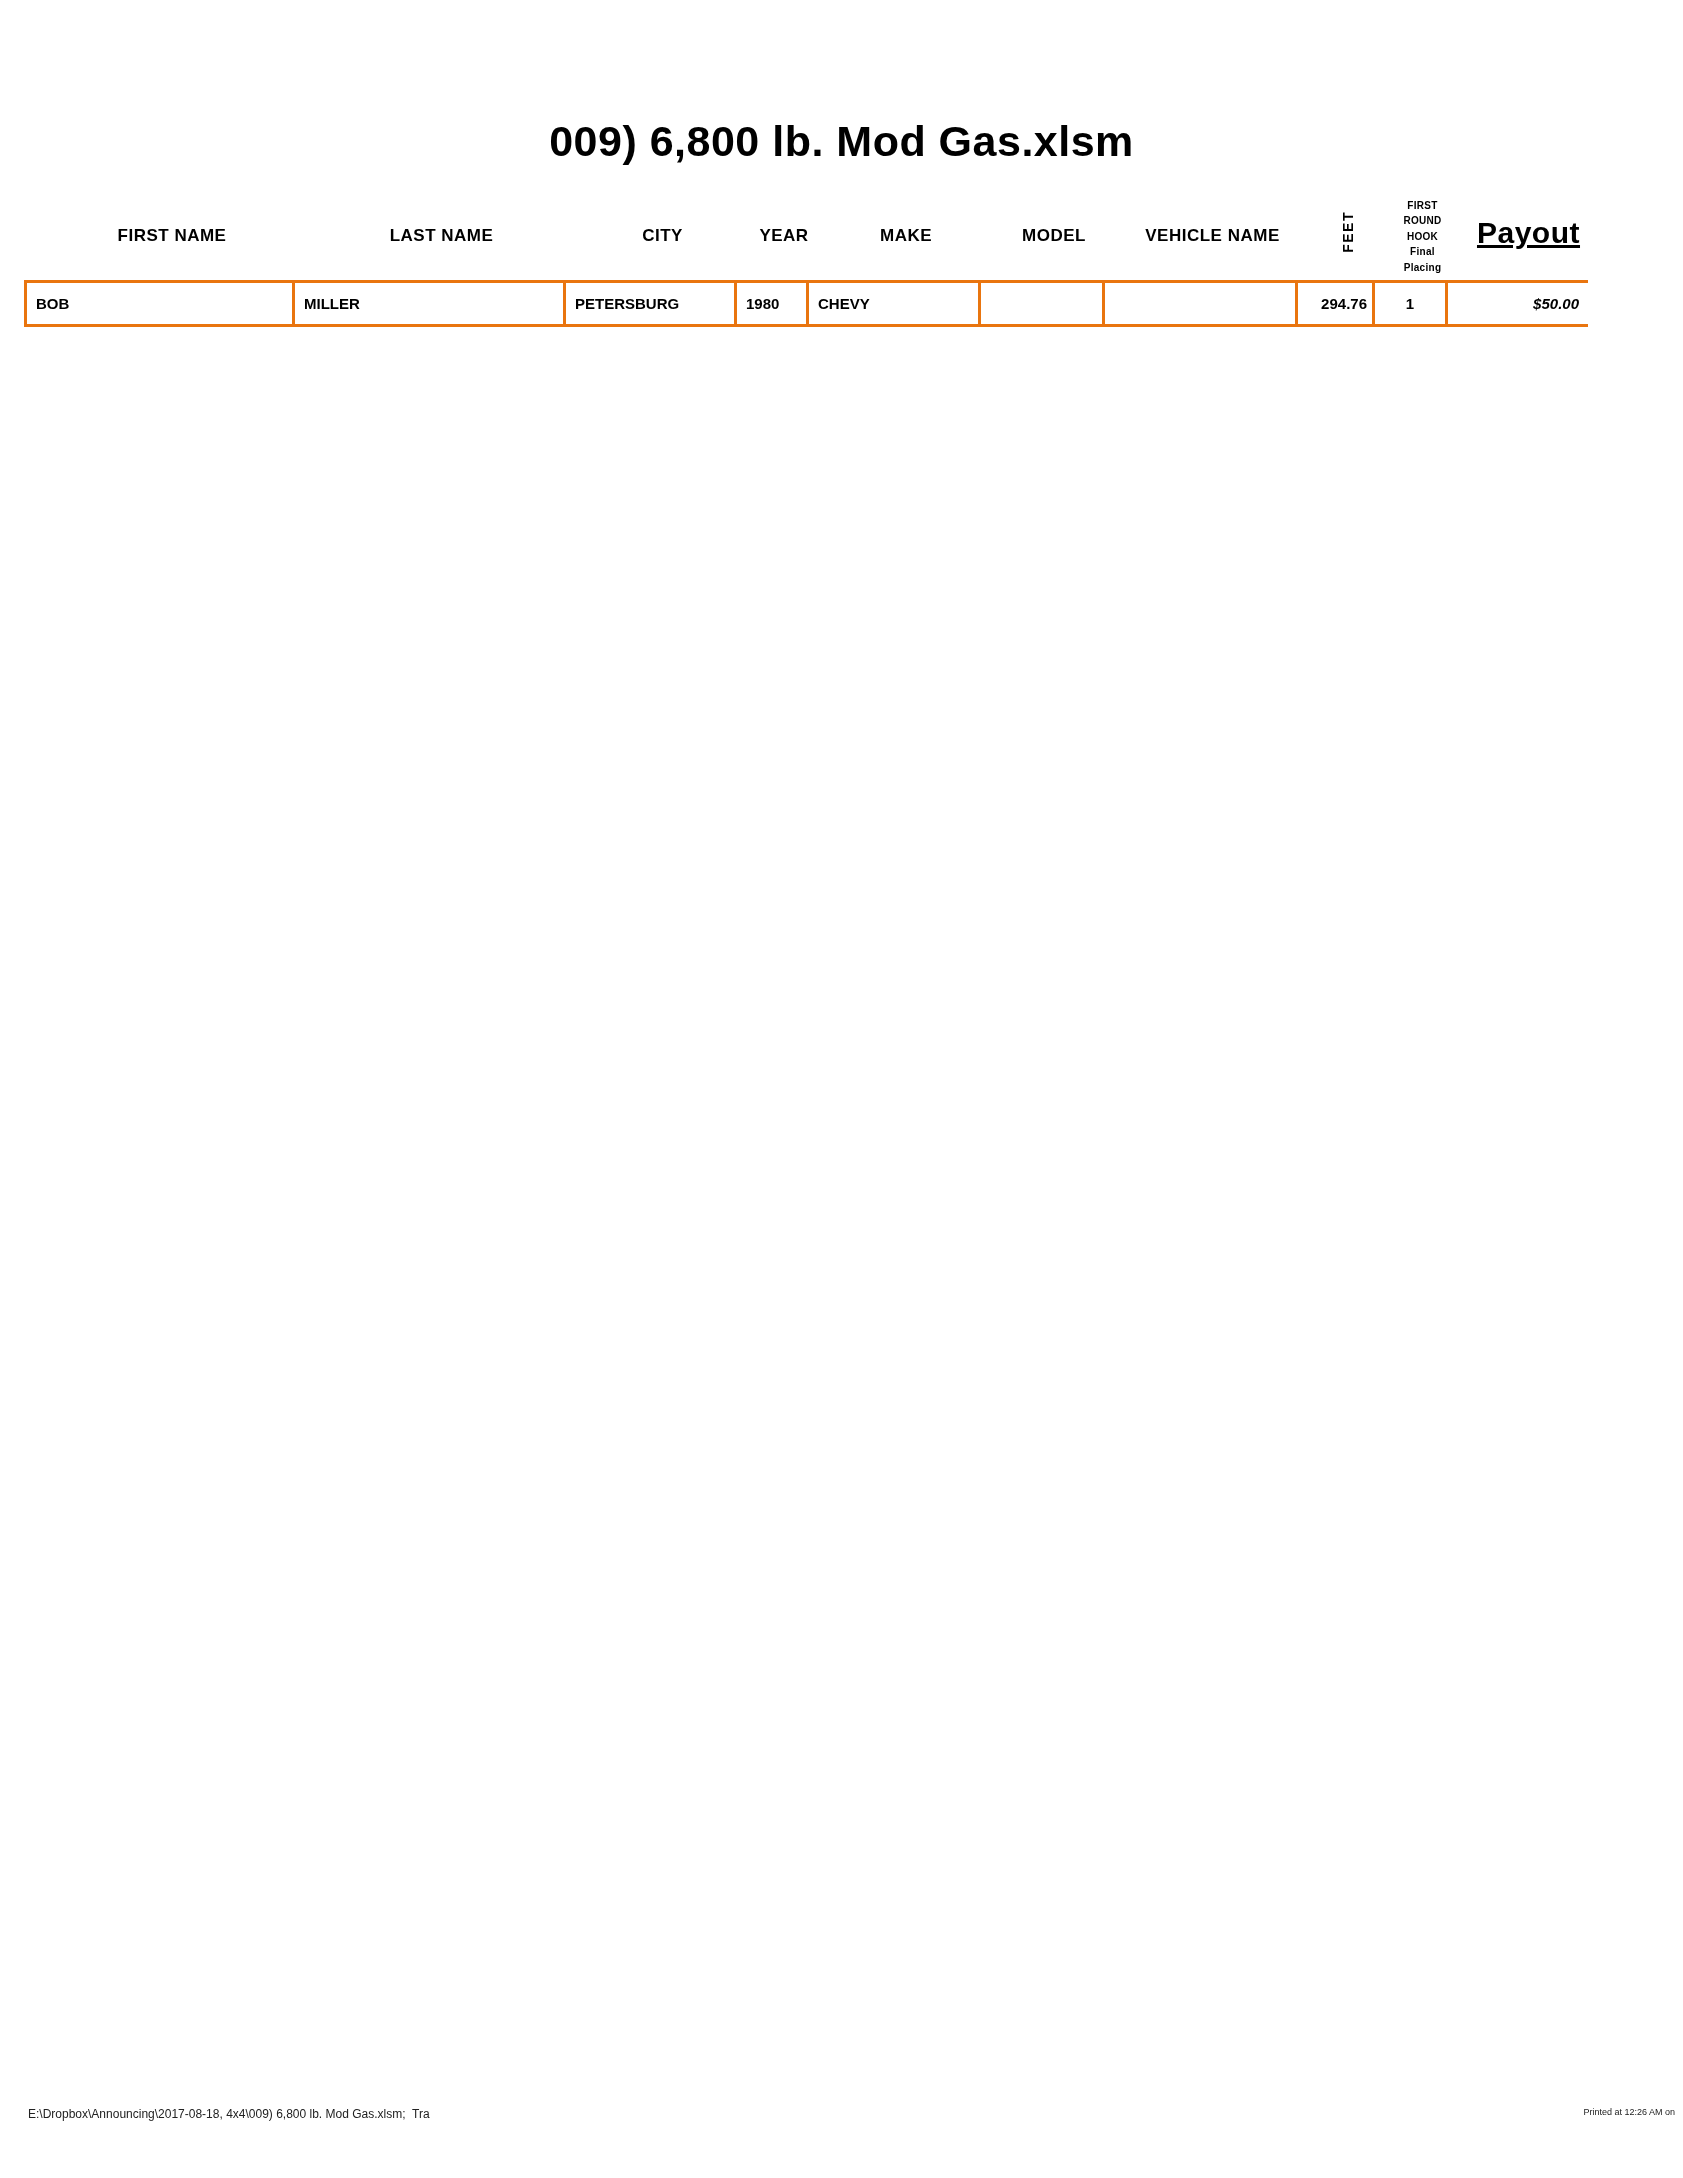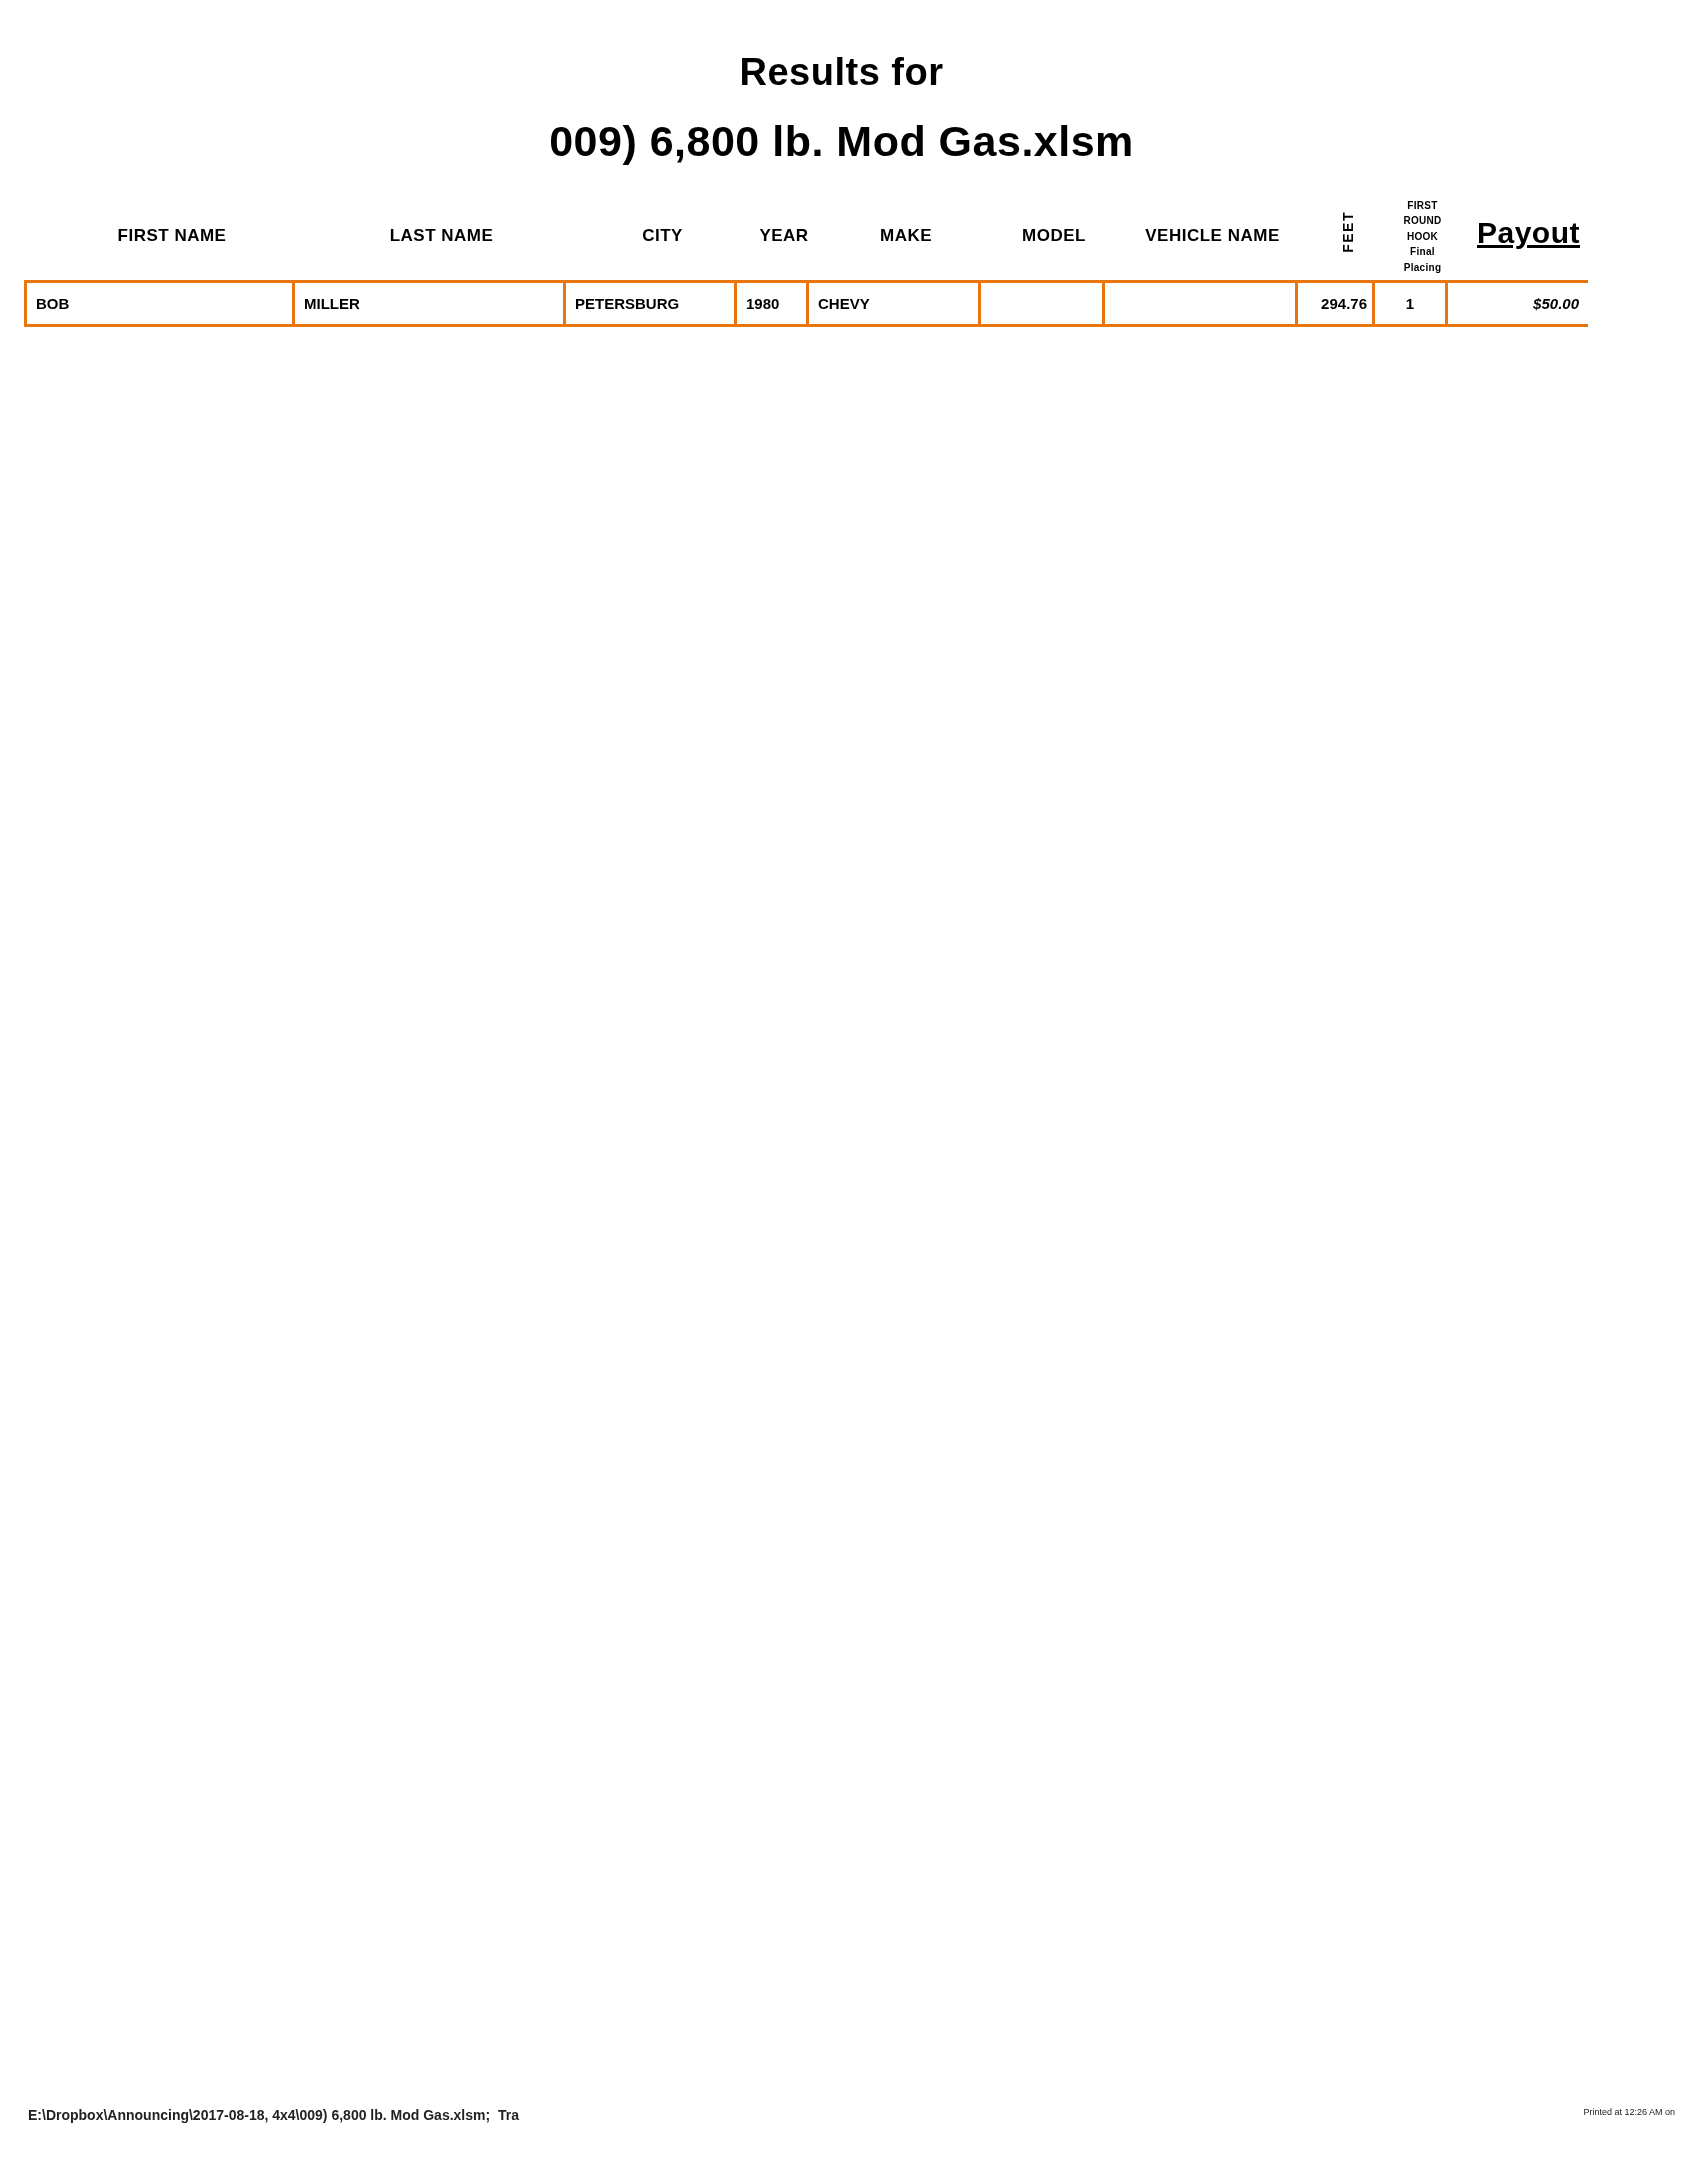--- a/index.html
+++ b/index.html
@@ -68,33 +68,32 @@
   .c6 { width: 193px; } .c7 { width: 77px;  } .c8 { width: 73px;  }
   .c9 { width: 139px; }
 
   .trow .c7 { justify-content: flex-end; padding-left: 2px; padding-right: 5px; }
   .trow .c8 { justify-content: center; padding-left: 0; }
   .trow .c9 { justify-content: flex-end; padding-left: 2px; padding-right: 8px; font-style: italic; }
 
   
   .footer-left {
     position: absolute; left: 28px; top: 2107px;
-    font-size: 14px; color: #222; white-space: pre; font-weight: bold;
+    font-size: 12px; color: #222; white-space: pre;
   }
   .footer-right {
     position: absolute; right: 8px; top: 2107px;
     font-size: 9px; color: #222; white-space: pre; text-align: right;
   }
 </style>
 </head>
 <body>
 
 <div class="page">
 
-  <div class="title1">Results for</div>
   <div class="title2">009) 6,800 lb. Mod Gas.xlsm</div>
 
   <div class="thead">
     <div class="hcell c0">
       <span class="hlabel">FIRST NAME</span>
     </div>
     <div class="hcell c1">
       <span class="hlabel">LAST NAME</span>
     </div>
     <div class="hcell c2">

